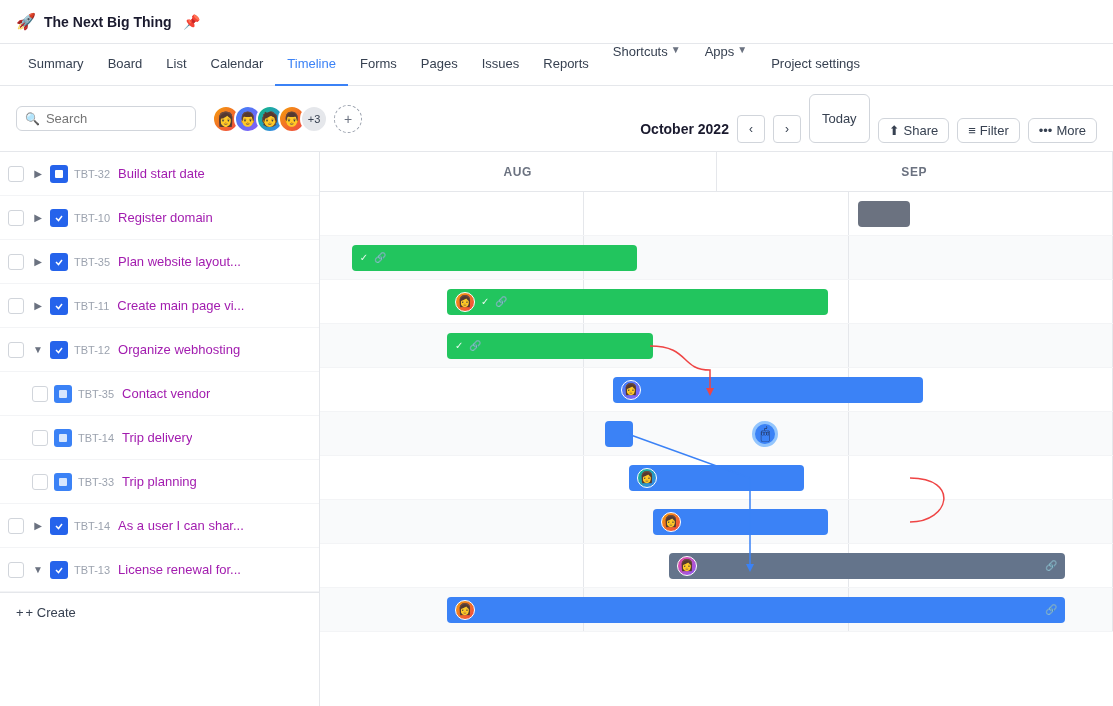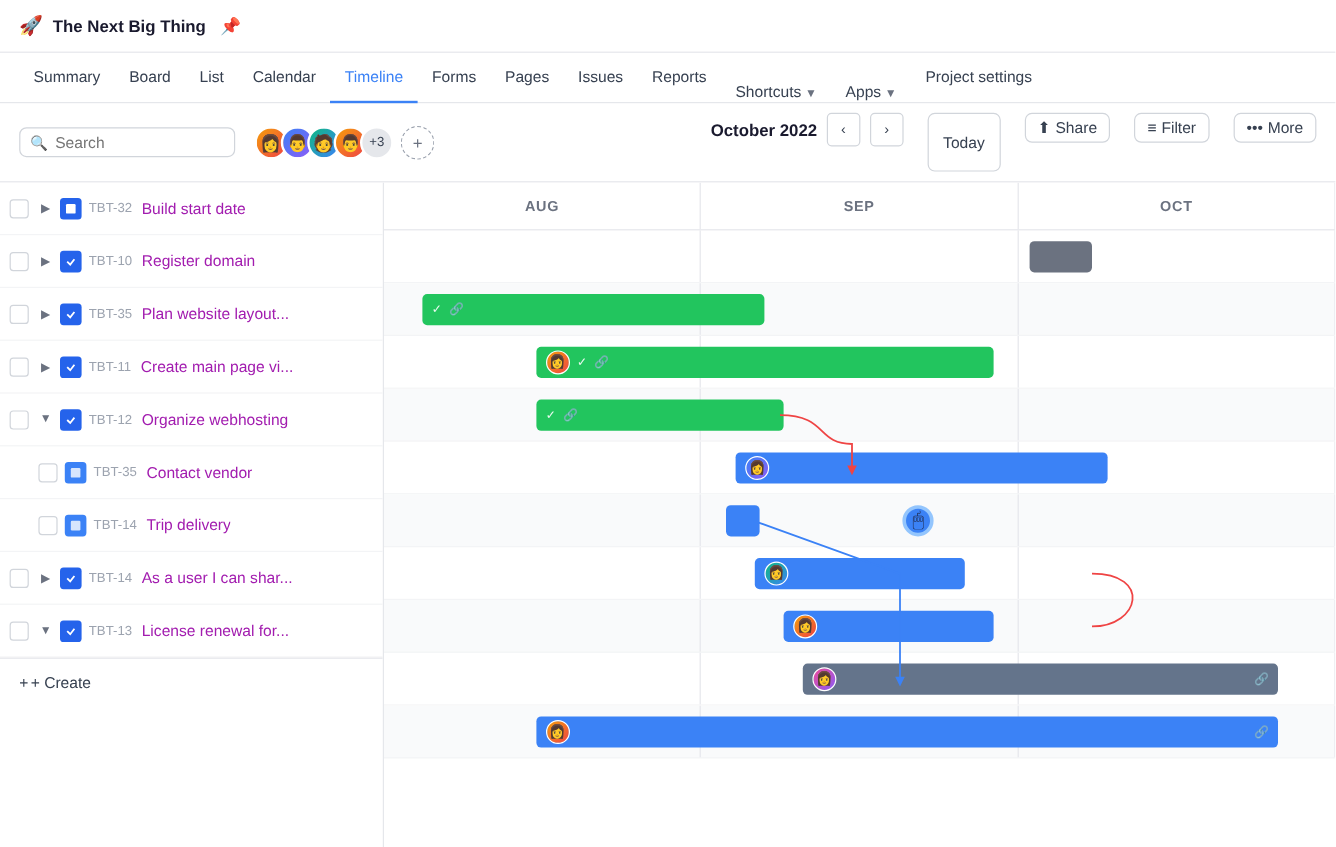--- a/index.html
+++ b/index.html
@@ -8,34 +8,34 @@
     
     .top-bar { display: flex; align-items: center; padding: 0 16px; height: 44px; border-bottom: 1px solid #e5e7eb; gap: 8px; }
     .app-icon { width: 20px; height: 20px; font-size: 16px; }
     .app-title { font-weight: 600; font-size: 14px; color: #1a1a2e; margin-right: 4px; }
     .pin-icon { font-size: 14px; color: #6b7280; cursor: pointer; }
 
     
     .nav-tabs { display: flex; align-items: center; padding: 0 16px; height: 42px; border-bottom: 1px solid #e5e7eb; gap: 0; }
     .nav-tab { padding: 0 12px; height: 42px; display: flex; align-items: center; font-size: 13px; color: #374151; cursor: pointer; border-bottom: 2px solid transparent; white-space: nowrap; }
     .nav-tab.active { color: #3b82f6; border-bottom: 2px solid #3b82f6; font-weight: 500; }
-    .nav-tab-with-arrow { display: flex; align-items: flex-end; gap: 3px; }
+    .nav-tab-with-arrow { display: flex; align-items: flex-start; gap: 3px; }
     .chevron { font-size: 10px; color: #6b7280; }
 
     
     .toolbar { display: flex; align-items: center; padding: 8px 16px; border-bottom: 1px solid #e5e7eb; gap: 8px; }
     .search-box { display: flex; align-items: center; border: 1px solid #d1d5db; border-radius: 6px; padding: 4px 8px; gap: 6px; width: 180px; }
     .search-input { border: none; outline: none; font-size: 13px; color: #374151; background: transparent; width: 130px; }
     .search-icon { color: #9ca3af; font-size: 12px; }
     .avatars { display: flex; align-items: center; margin-left: 8px; }
     .avatar { width: 28px; height: 28px; border-radius: 50%; border: 2px solid #fff; overflow: hidden; margin-left: -6px; background: #d1d5db; display: flex; align-items: center; justify-content: center; font-size: 10px; }
     .avatar:first-child { margin-left: 0; }
     .avatar-count { background: #e5e7eb; color: #374151; font-size: 11px; font-weight: 500; width: 28px; height: 28px; border-radius: 50%; border: 2px solid #fff; margin-left: -6px; display: flex; align-items: center; justify-content: center; }
     .add-member-btn { width: 28px; height: 28px; border-radius: 50%; border: 1px dashed #9ca3af; display: flex; align-items: center; justify-content: center; cursor: pointer; margin-left: 6px; color: #6b7280; font-size: 14px; }
-    .toolbar-right { margin-left: auto; display: flex; align-items: flex-start; gap: 20px; }
+    .toolbar-right { margin-left: auto; display: flex; align-items: flex-end; gap: 8px; }
     .month-nav { display: flex; align-items: center; gap: 8px; }
     .month-label { font-size: 14px; font-weight: 600; color: #1a1a2e; }
     .nav-btn { width: 28px; height: 28px; border: 1px solid #d1d5db; border-radius: 4px; background: #fff; cursor: pointer; display: flex; align-items: center; justify-content: center; color: #374151; font-size: 12px; }
     .today-btn { padding: 16px 12px; border: 1px solid #d1d5db; border-radius: 6px; background: #fff; cursor: pointer; font-size: 13px; color: #374151; }
     .share-btn, .filter-btn, .more-btn { padding: 4px 10px; border: 1px solid #d1d5db; border-radius: 6px; background: #fff; cursor: pointer; font-size: 13px; color: #374151; display: flex; align-items: center; gap: 4px; }
 
     
     .main { display: flex; height: calc(706px - 44px - 42px - 48px); overflow: hidden; }
 
     
@@ -257,20 +257,30 @@
       <div class="checkbox"></div>
       <div class="task-icon" style="background:#3b82f6; border-radius:3px; width:18px; height:18px; display:flex; align-items:center; justify-content:center; margin-right:6px;">
         <svg viewBox="0 0 10 10" width="10" height="10">
             <rect x="1" y="1" width="8" height="8" rx="1" fill="#fff" opacity="0.8"></rect>
           </svg>
       </div>
       <span class="task-id">TBT-14</span>
       <span class="task-name">Trip delivery</span>
     </div>
 
+    <div class="task-row alt" style="padding-left: 32px;">
+      <div class="checkbox"></div>
+      <div class="task-icon" style="background:#3b82f6; border-radius:3px; width:18px; height:18px; display:flex; align-items:center; justify-content:center; margin-right:6px;">
+        <svg viewBox="0 0 10 10" width="10" height="10">
+            <rect x="1" y="1" width="8" height="8" rx="1" fill="#fff" opacity="0.8"></rect>
+          </svg>
+      </div>
+      <span class="task-id">TBT-33</span>
+      <span class="task-name">Trip planning</span>
+    </div>
 
     <div class="task-row">
       <div class="checkbox"></div>
       <div class="expand-btn">▶</div>
       <div class="task-icon blue-check">
         <svg viewBox="0 0 10 10">
             <path d="M2 5 L4.5 7.5 L8 3" stroke="#fff" stroke-width="1.5" fill="none"></path>
           </svg>
       </div>
       <span class="task-id">TBT-14</span>
@@ -292,21 +302,20 @@
     <div class="create-btn">
       <span>+</span>
       <span style="margin-left:-4px;">+ Create</span>
     </div>
   </div>
 
   <div class="gantt">
     <div class="gantt-header">
       <div class="gantt-col-header">AUG</div>
       <div class="gantt-col-header">SEP</div>
-      <div class="gantt-col-header">OCT</div>
     </div>
 
     <div class="gantt-body" style="position:relative;">
 
       <div style="position:absolute; top:0; left:0; width:100%; height:440px;">
         
       </div>
 
       <div class="gantt-row">
         <div class="gantt-cell"></div>

